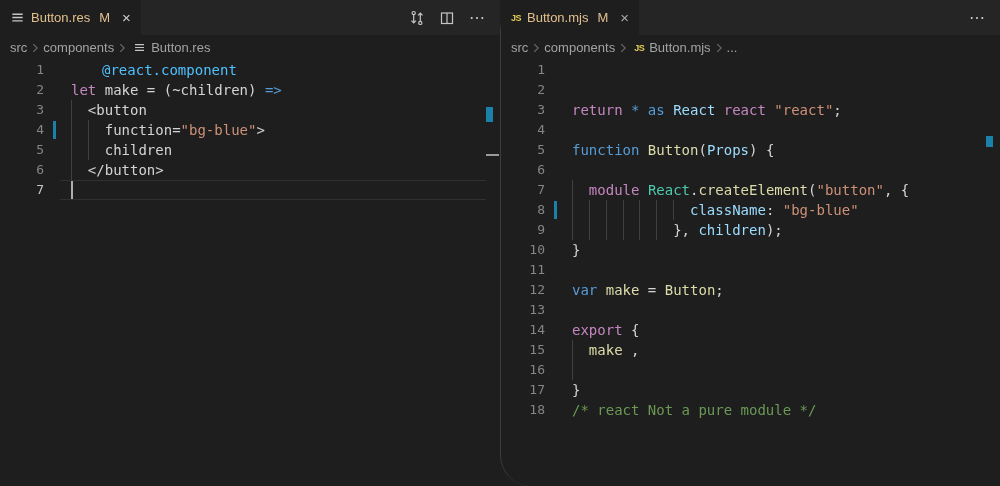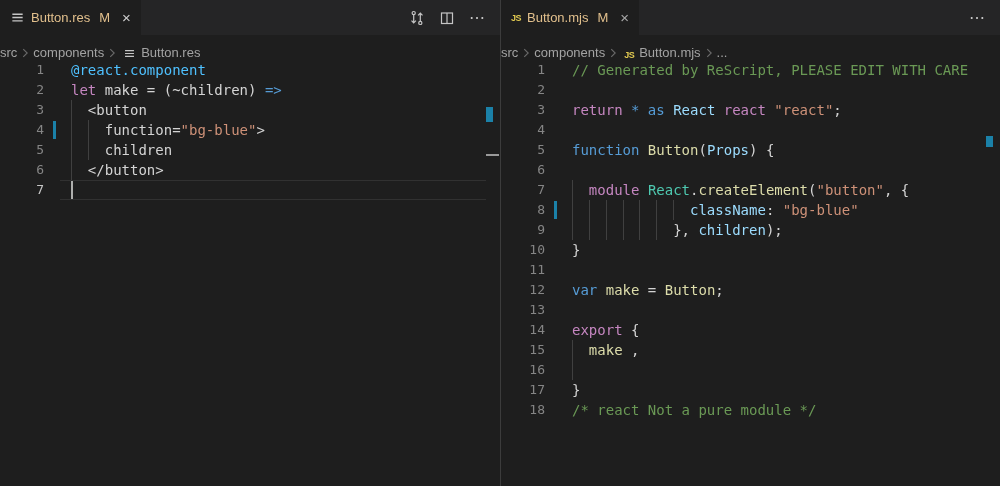--- a/index.html
+++ b/index.html
@@ -1,36 +1,36 @@
 <!DOCTYPE html>
 <html style="--c-background: #1e1e1e; --c-tabbar: #252526; --c-modified: #e2c08d; --c-gutmod: #1b81a8; --c-fg: #d4d4d4; --c-lnum: #858585; --c-comment: #6a9955; --c-keyword: #569cd6; --c-control: #c586c0; --c-string: #ce9178; --c-variable: #9cdcfe; --c-function: #dcdcaa; --c-class: #4ec9b0; --c-decorator: #4fc1ff; --c-js: #e2ca51;"><head>
 <meta charset="utf-8">
 <style>
   html,body{margin:0;padding:0;background:#1e1e1e;}
   #app{position:relative;width:1000px;height:486px;background:var(--c-background,#1e1e1e);
        font-family:"Liberation Sans",sans-serif;overflow:hidden;display:flex;
        -webkit-font-smoothing:antialiased;}
   .pane{width:500px;height:486px;position:relative;box-sizing:border-box;}
-  .pane.right{border-left:1px solid #3c3c3c;}
+  .pane.right{border-left:1px solid #3c3c3c;border-radius:31px;}
 
   
   .tabs{height:35px;background:var(--c-tabbar,#252526);display:flex;align-items:stretch;}
   .tab{display:flex;align-items:center;gap:6px;padding:0 10px;background:var(--c-background,#1e1e1e);
        font-size:13px;cursor:pointer;}
   .tab-label,.tab-badge{color:var(--c-modified,#e2c08d);}
   .tab-badge{margin-left:3px;}
   .tab-close{color:#cfcfcf;font-size:15px;margin-left:6px;line-height:1;}
   .pane.right .tab-close{color:#a8a8a8;}
   .tab-actions{margin-left:auto;display:flex;align-items:center;gap:14px;padding-right:14px;color:#c5c5c5;}
   .tab-actions .act{display:flex;align-items:center;cursor:pointer;}
   .ellipsis{font-size:16px;color:#c5c5c5;letter-spacing:1px;line-height:1;}
 
   
-  .breadcrumb{height:25px;display:flex;align-items:flex-end;font-size:13px;color:#a3a3a3;
-              background:var(--c-background,#1e1e1e);}
+  .breadcrumb{height:25px;display:flex;align-items:center;font-size:13px;color:#a3a3a3;
+              padding-left:10px;background:var(--c-background,#1e1e1e);}
   .bc-item{cursor:pointer;}
   .bc-chev{display:flex;align-items:center;color:#6a6a6a;margin:0 1px;}
   .bc-ficon{display:flex;align-items:center;margin:0 5px 0 3px;}
 
   
   .editor{position:absolute;top:60px;left:0;right:0;bottom:0;overflow:hidden;}
   .ed-line{display:flex;height:20px;position:relative;}
   .gutter{width:71px;flex:none;position:relative;
           font:13px/20px "DejaVu Sans Mono",monospace;color:var(--c-lnum,#858585);}
   .lnum{position:absolute;right:27px;top:0;}
@@ -40,21 +40,21 @@
         white-space:pre;color:var(--c-fg,#d4d4d4);}
   .guide{position:absolute;top:0;bottom:0;width:1px;background:#404040;}
   .caret{position:absolute;top:1px;bottom:1px;width:2px;background:#aeafad;}
   .hl{position:absolute;left:60px;right:14px;top:0;height:20px;box-sizing:border-box;
       border-top:1px solid #313131;border-bottom:1px solid #313131;pointer-events:none;}
 
   
   .c-fg{color:var(--c-fg,#d4d4d4);} .c-kw{color:var(--c-keyword,#569cd6);}
   .c-ctrl{color:var(--c-control,#c586c0);} .c-str{color:var(--c-string,#ce9178);}
   .c-var{color:var(--c-variable,#9cdcfe);} .c-fn{color:var(--c-function,#dcdcaa);}
-  .c-cls{color:var(--c-class,#4ec9b0);} .c-dec{color:var(--c-decorator,#4fc1ff);}
+  .c-cls{color:var(--c-class,#4ec9b0);} .c-dec{color:var(--c-decorator,#4fc1ff);margin-left:31px;}
   .c-com{color:var(--c-comment,#6a9955);}
 
   
   .ruler{position:absolute;top:0;right:1px;width:13px;bottom:0;}
   .r-mod{position:absolute;left:0;width:7px;background:var(--c-gutmod,#1b81a8);}
   .r-cursor{position:absolute;left:0;width:13px;height:2px;background:#9a9a9a;}
 
   .js-badge{font-size:9px;font-weight:bold;color:var(--c-js,#e2ca51);letter-spacing:-0.5px;}
   svg{display:block;}
 </style>
@@ -212,21 +212,20 @@
         </span>
       <span class="bc-item">...</span>
     </div>
 
     <div class="editor">
       <div>
           <div class="ed-line">
             <div class="gutter">
               <span class="lnum">1</span>
             </div>
-            <div class="code"><span class="c-com">// Generated by ReScript, PLEASE EDIT WITH CARE</span></div>
           </div>
           <div class="ed-line">
             <div class="gutter">
               <span class="lnum">2</span>
             </div>
             <div class="code"></div>
           </div>
           <div class="ed-line">
             <div class="gutter">
               <span class="lnum">3</span>

